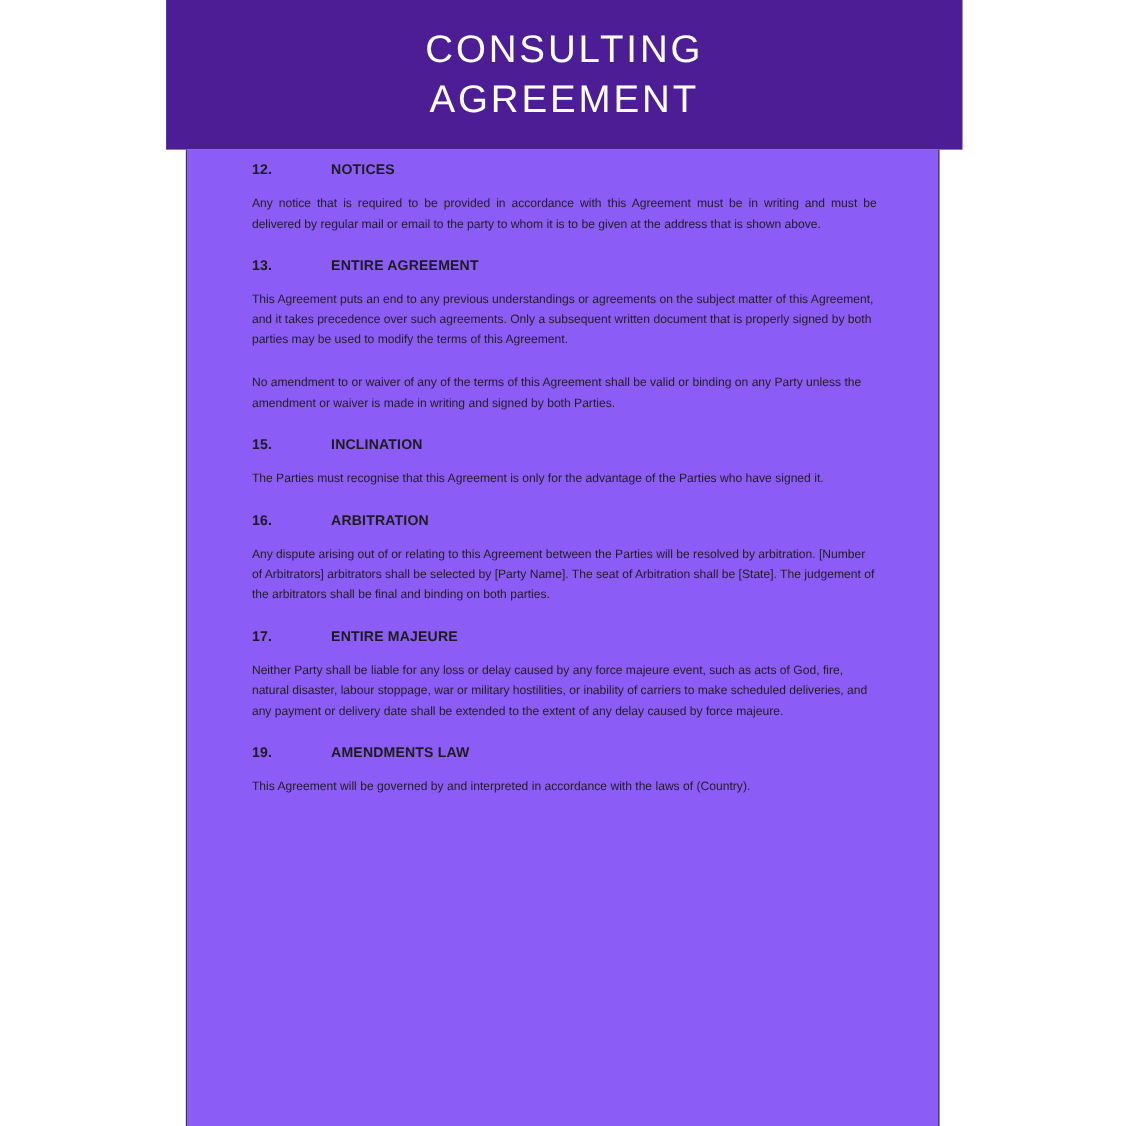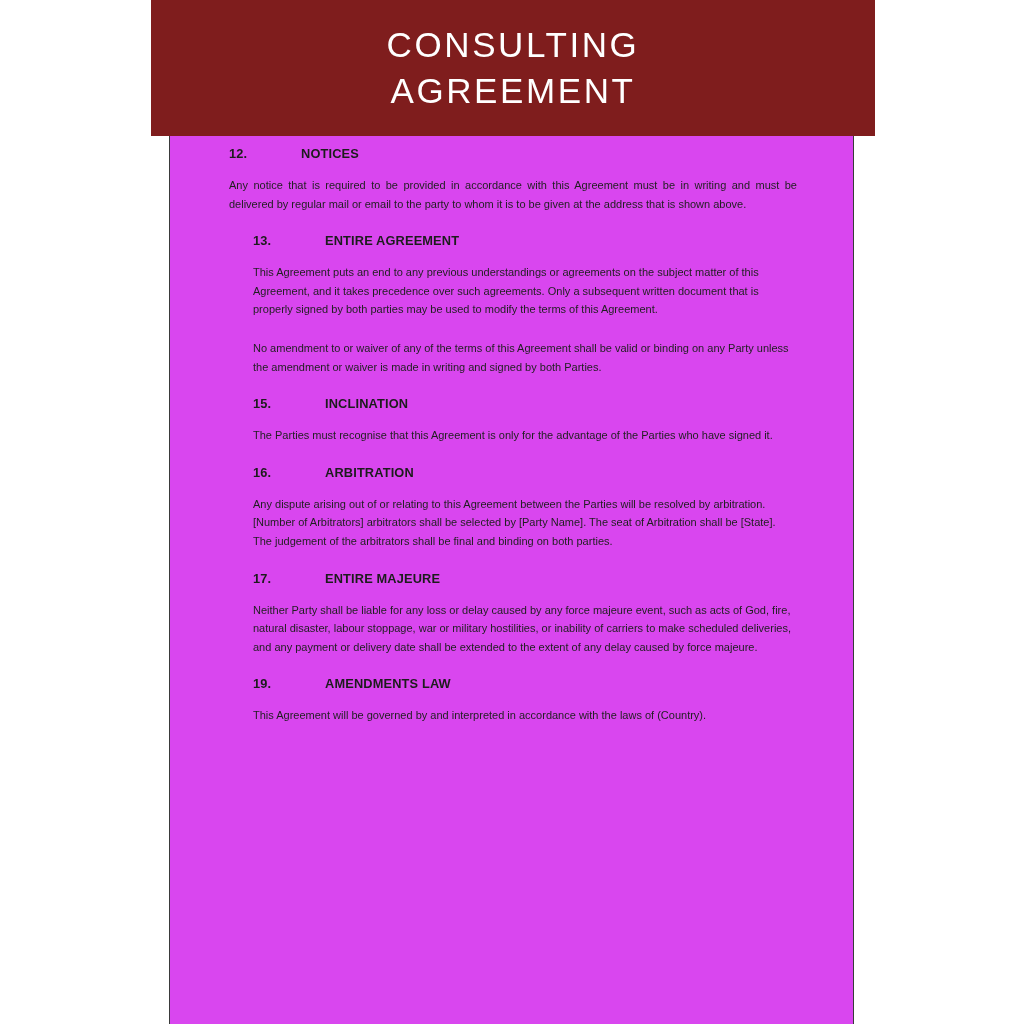--- a/index.html
+++ b/index.html
@@ -16,21 +16,21 @@
     -webkit-font-smoothing: antialiased;
   }
 
   
   #header-banner {
     position: absolute;
     left: 151px;
     top: 0;
     width: 724px;
     height: 136px;
-    background: #7f1d1d;
+    background: #4c1d95;
     display: flex;
     align-items: center;
     justify-content: center;
   }
   #doc-title {
     color: #ffffff;
     font-family: "Liberation Sans", sans-serif;
     font-weight: 300;
     font-size: 35px;
     line-height: 46px;
@@ -41,21 +41,21 @@
     word-spacing: 2px;
   }
 
   
   #page-sheet {
     position: absolute;
     left: 169px;
     top: 136px;
     width: 685px;
     height: 888px;
-    background: #d946ef;
+    background: #8b5cf6;
     border-left: 1.6px solid #3a3a3a;
     border-right: 1.6px solid #3a3a3a;
     box-sizing: border-box;
   }
 
   #doc-body {
     position: absolute;
     left: 59px;          
     top: 10px;
     width: 568px;        
@@ -91,21 +91,21 @@
     color: #1f1f1f;
     margin: 0 0 20px 0;
     text-align: left;
   }
   .sec-body.justified {
     text-align: justify;
     text-justify: inter-word;
   }
 
   
-  .section + .section { margin-top: 0; margin-left: 24px; }
+  .section + .section { margin-top: 0; }
 </style>
 </head>
 <body>
 
 <div id="header-banner">
   <div id="doc-title">CONSULTING AGREEMENT</div>
 </div>
 
 <div id="page-sheet">
   <div id="doc-body">

